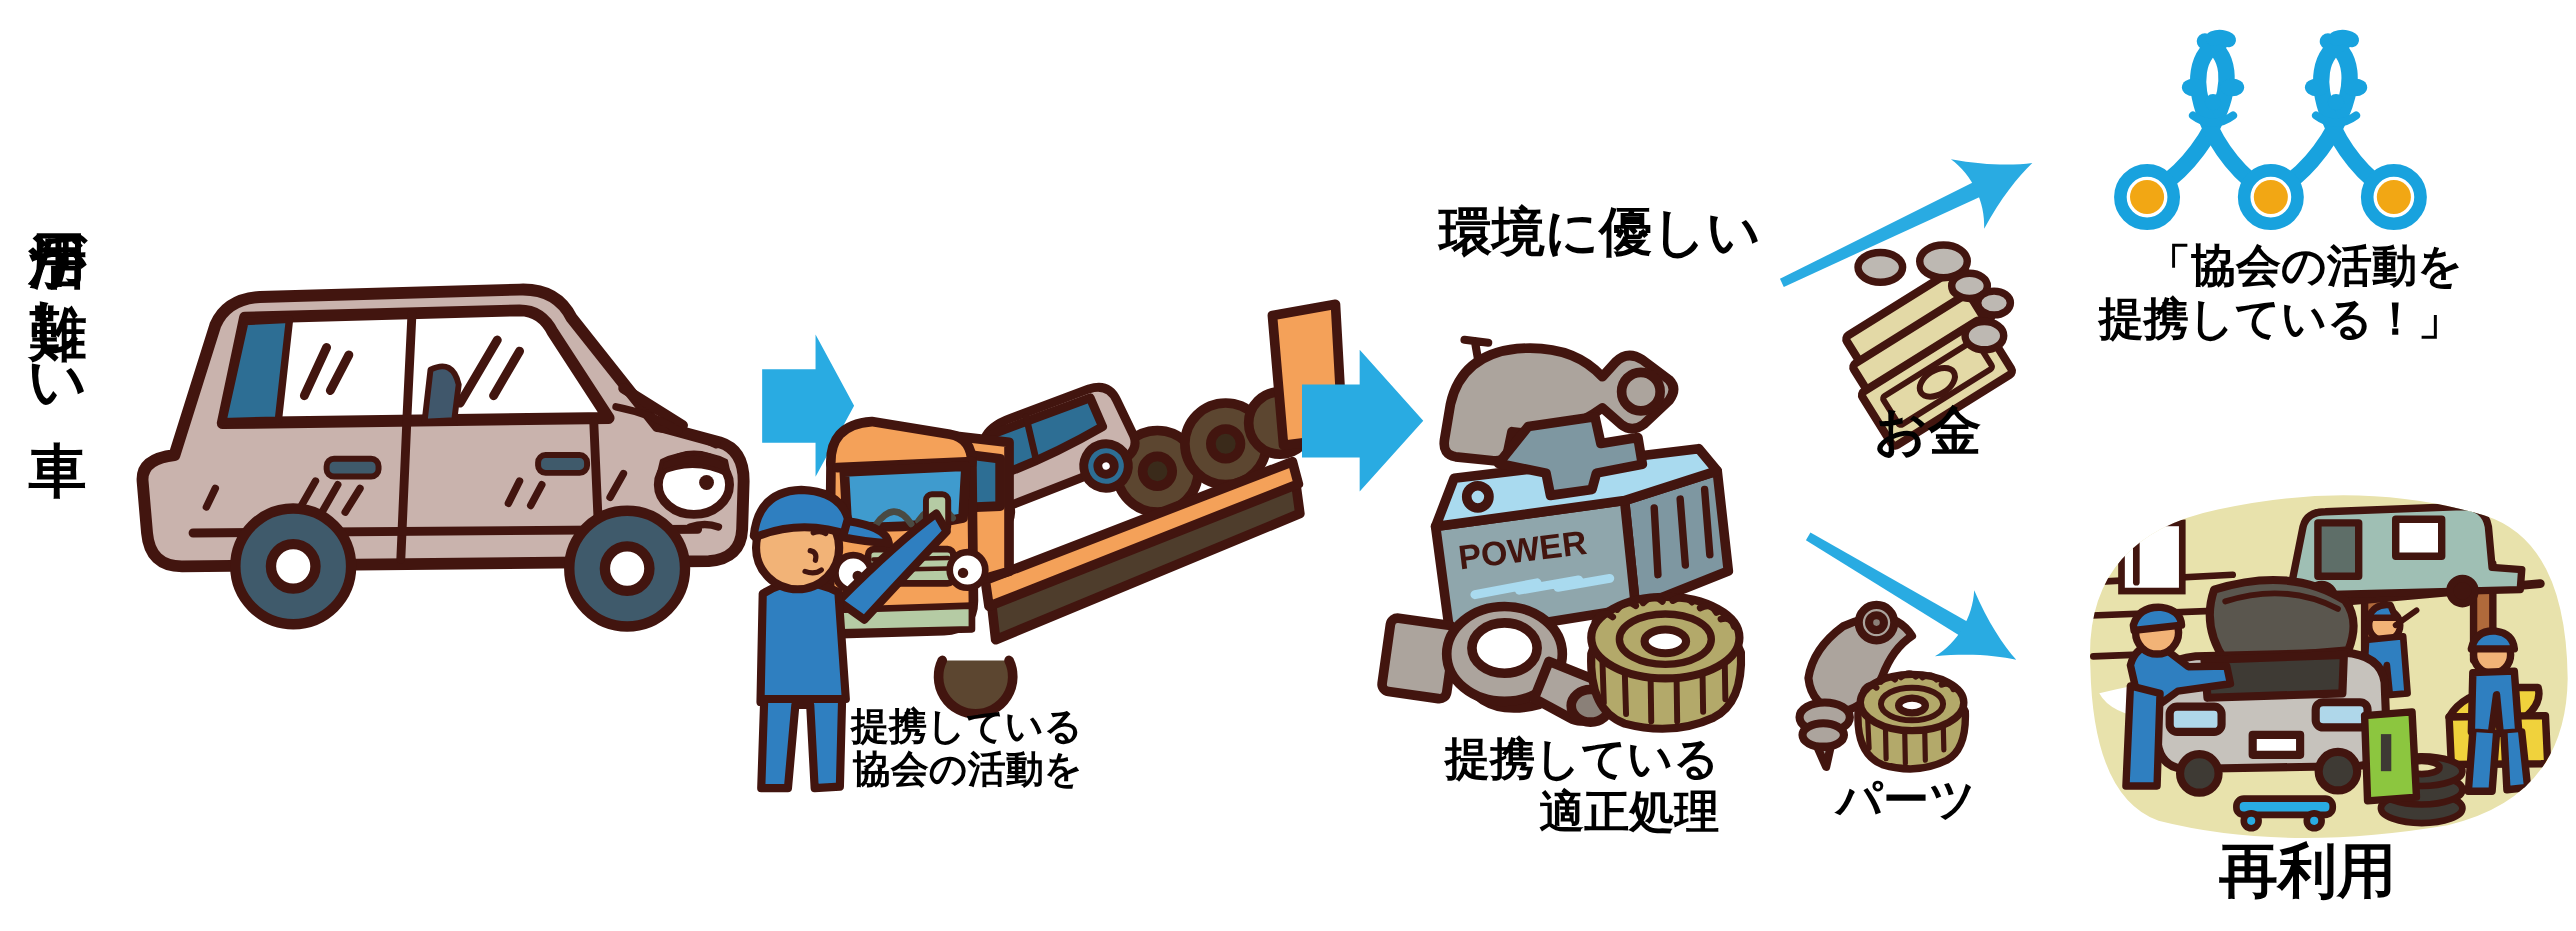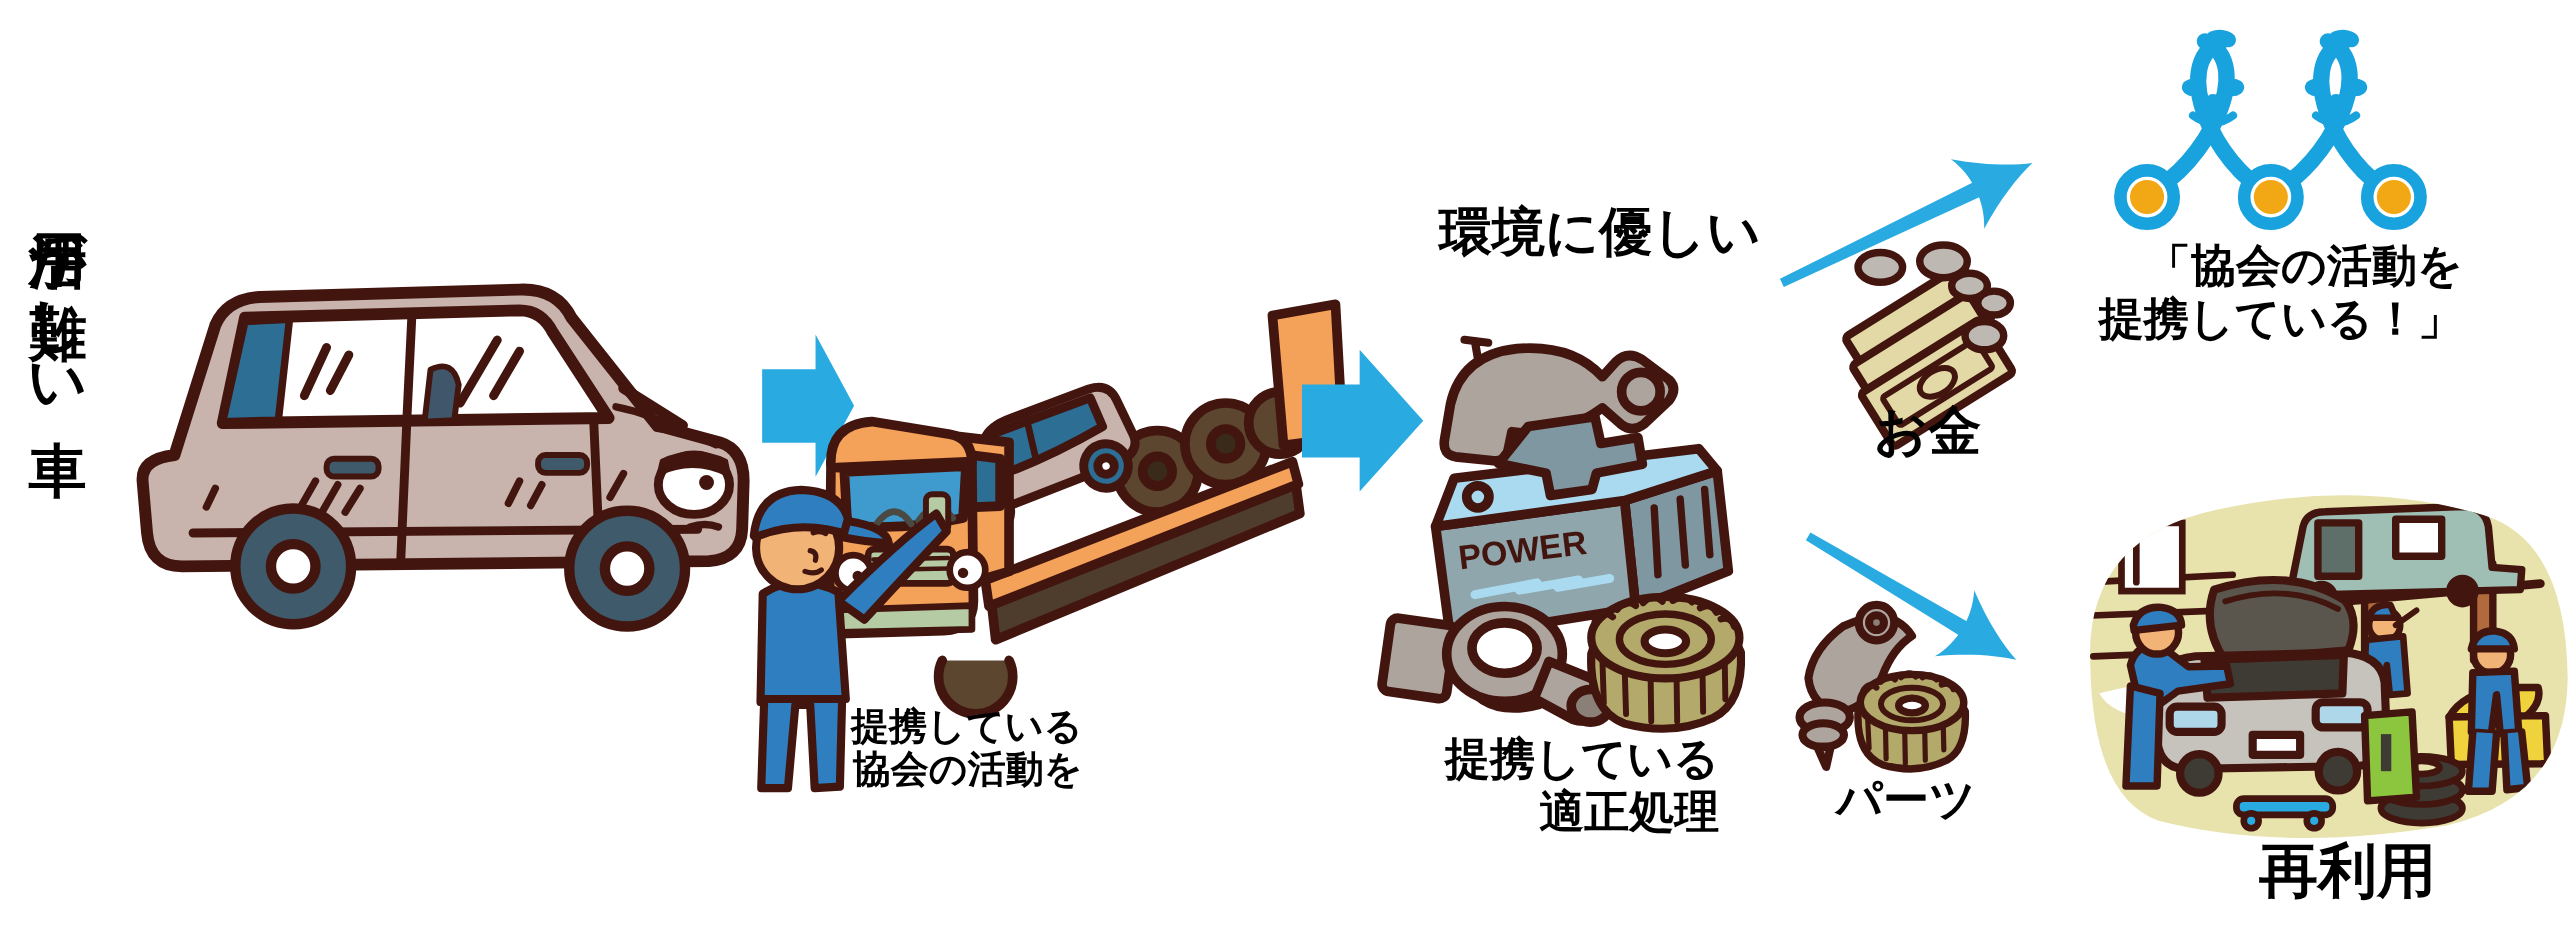--- a/index.html
+++ b/index.html
@@ -331,16 +331,16 @@
       </g>
 
       <g class="outline" stroke-width="9">
         <rect x="255" y="442" width="130" height="22" rx="10" fill="#29ABE2"></rect>
         <circle cx="275" cy="472" r="10" fill="#29ABE2"></circle>
         <circle cx="360" cy="472" r="10" fill="#29ABE2"></circle>
       </g>
     </g>
   </svg>
 
-  <div class="abs label" style="left:2219px;top:838px;font-size:59px;margin-left:40px;">再利用</div>
+  <div class="abs label" style="left:2219px;top:838px;font-size:59px;">再利用</div>
 
 </div>
 
 
 </body></html>

